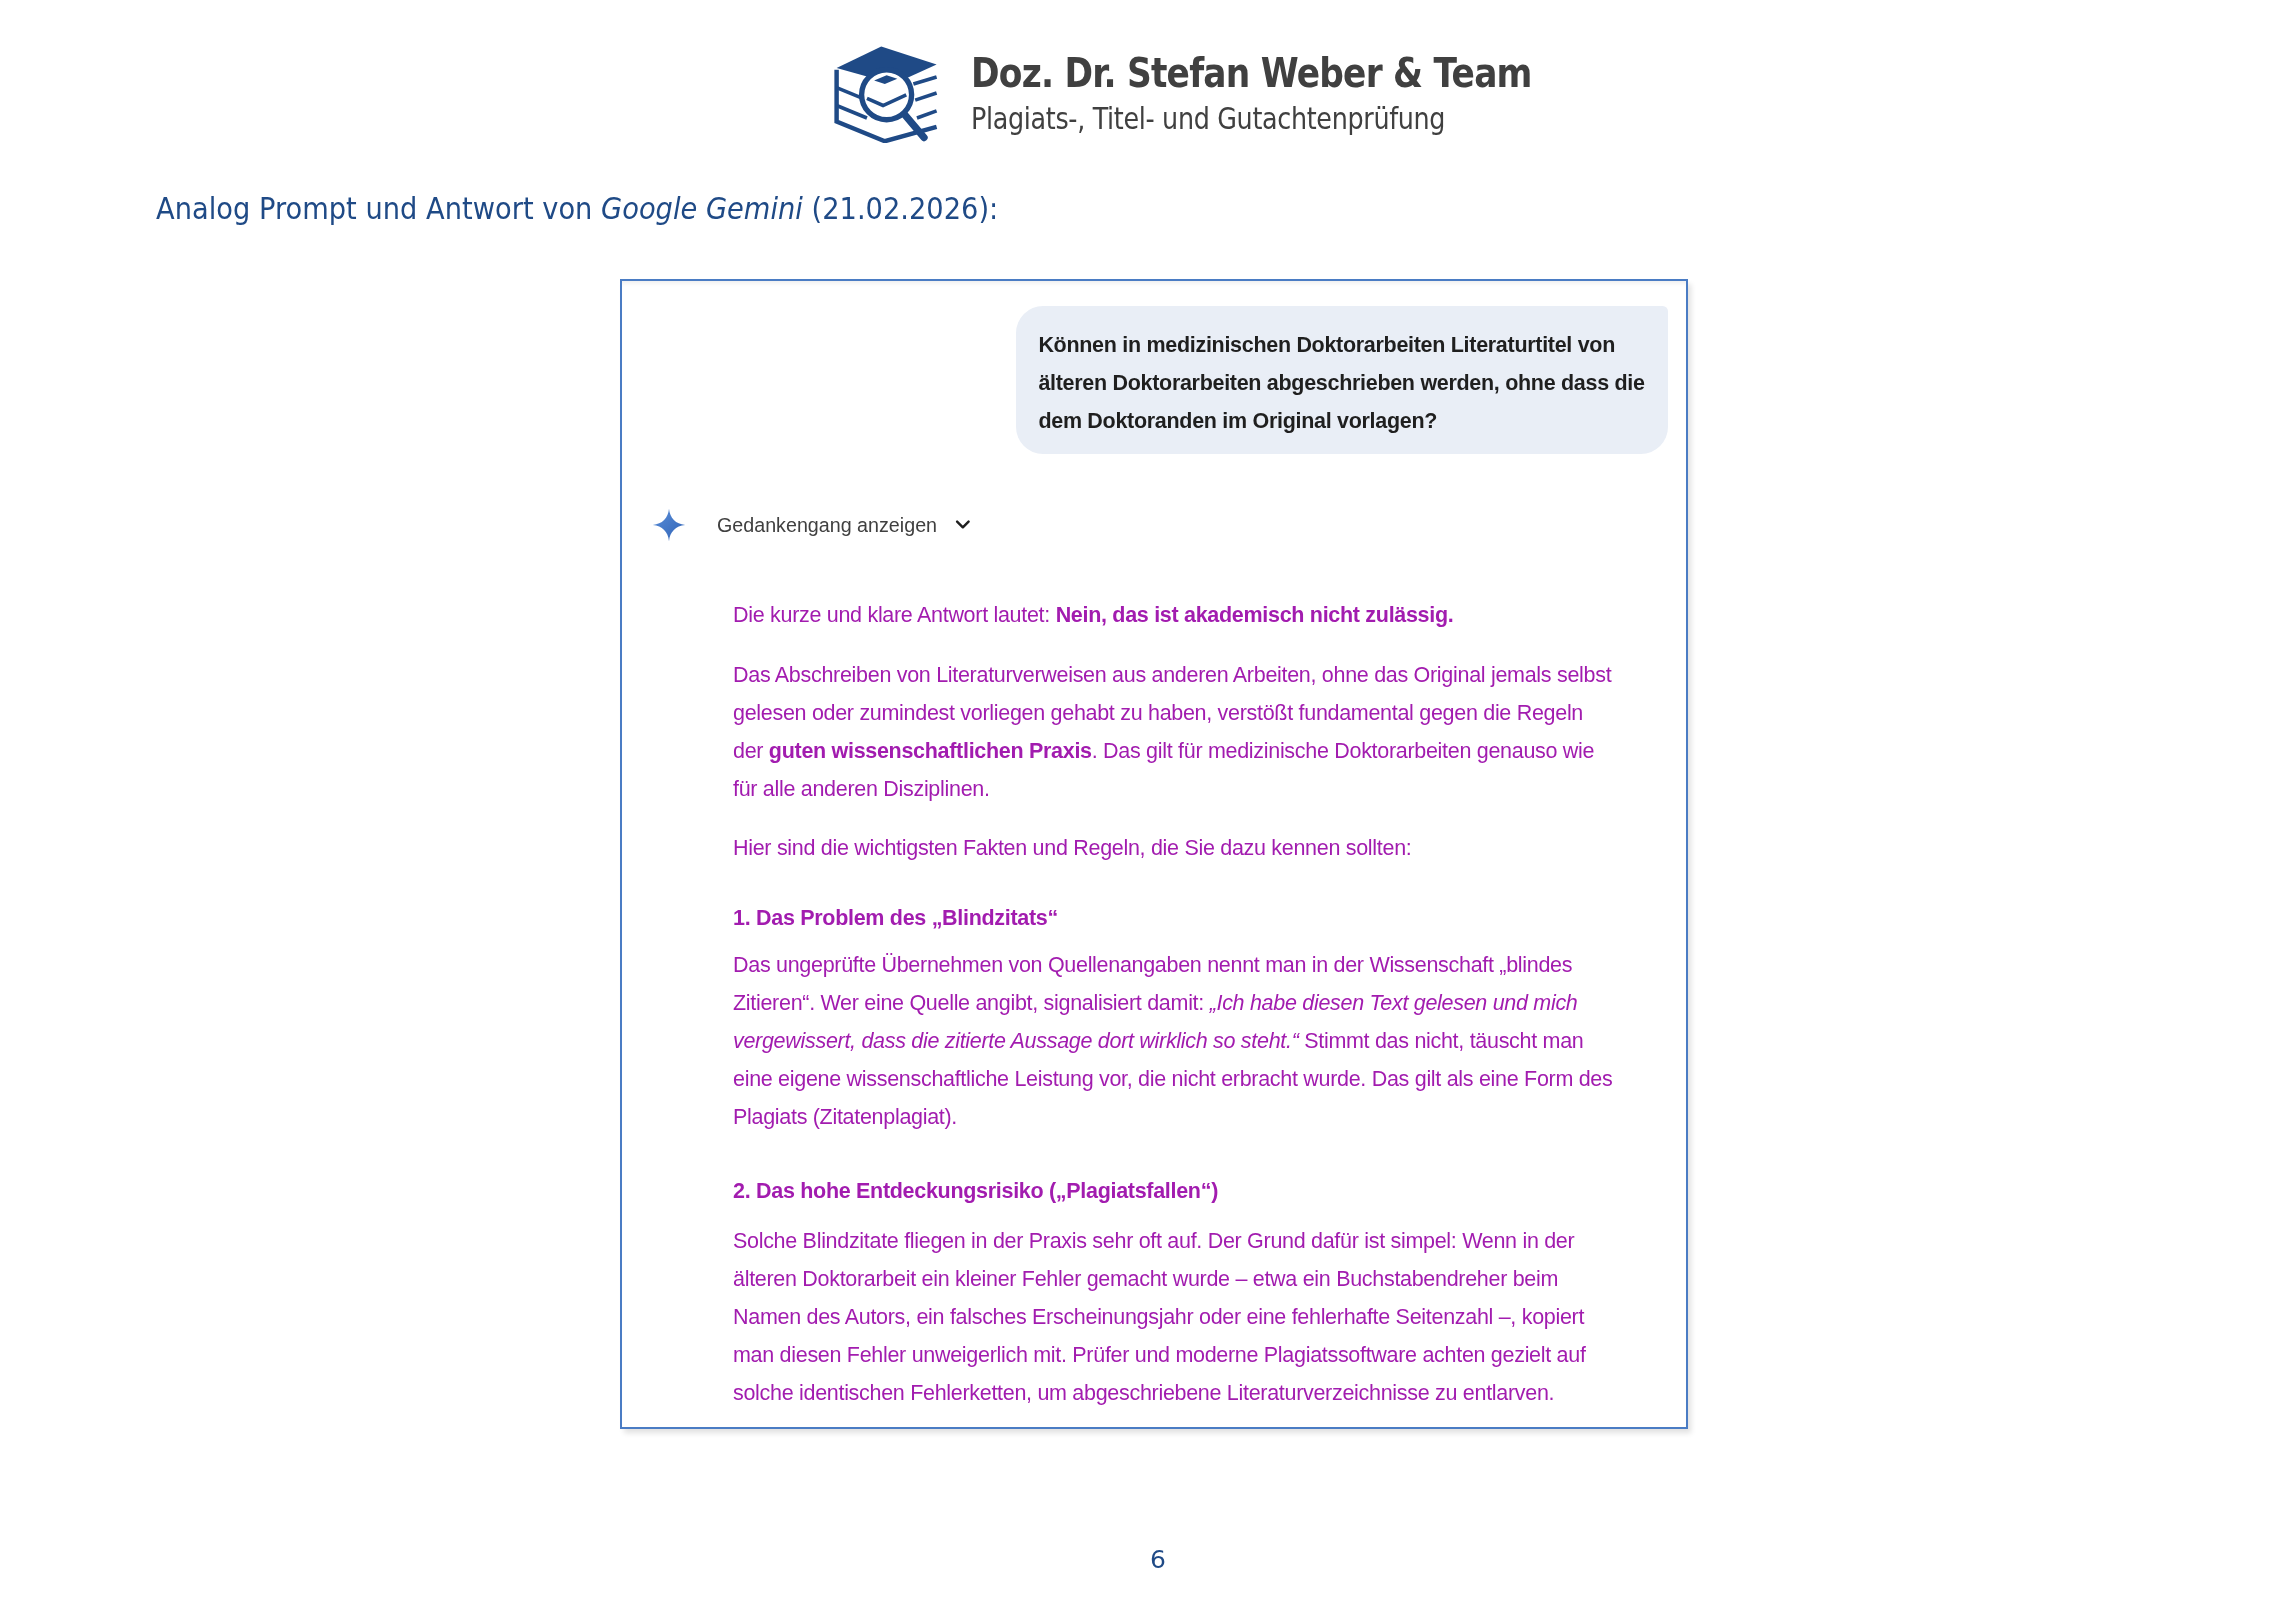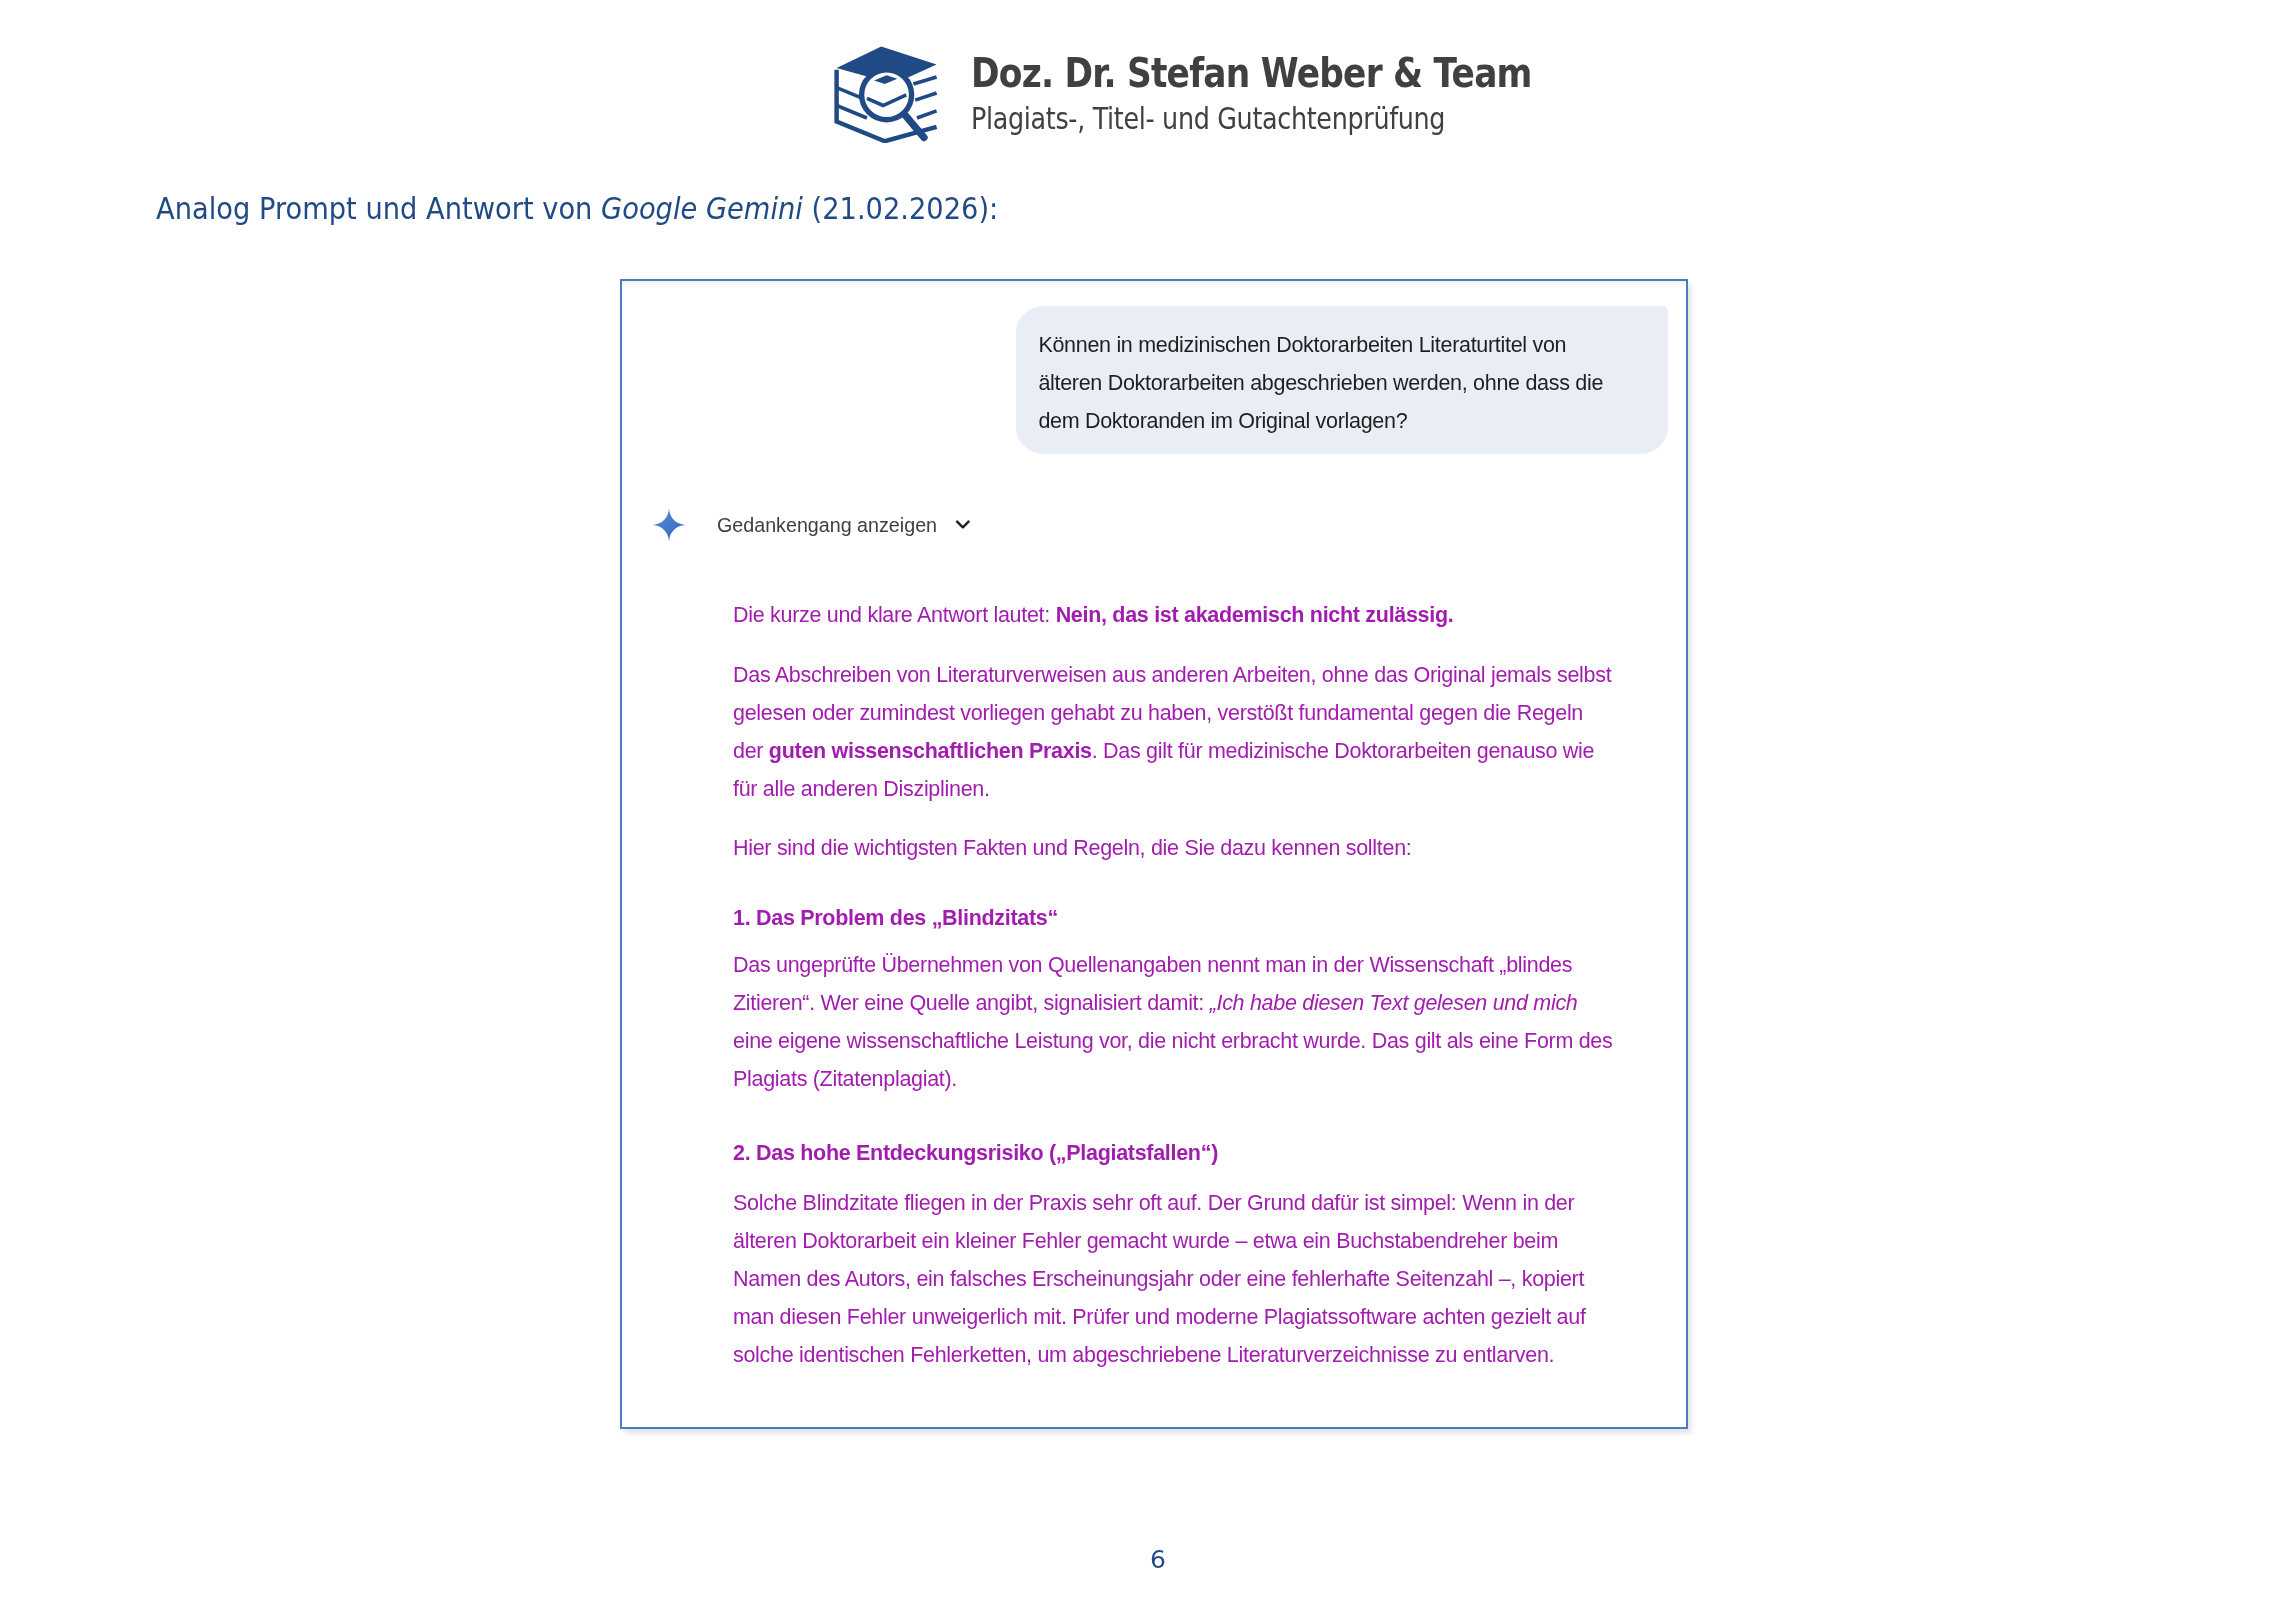--- a/index.html
+++ b/index.html
@@ -49,20 +49,21 @@
     width: 652px; height: 148px;
     background: #e9eef6;
     border-radius: 27px 0 27px 27px;
     border-top-right-radius: 5.4px;
     box-sizing: border-box;
     padding: 19.7px 27px 0 22.4px;
     color: #1f1f1f;
     font-size: 21.5px; line-height: 38px;
     font-family: "Liberation Sans", sans-serif;
     letter-spacing: -0.3px;
+    font-weight: bold;
   }
   .bubble p { margin: 0; white-space: nowrap; }
 
   .thinking-row {
     position: absolute; left: 30px; top: 227px;
     display: flex; align-items: center;
   }
   .star-icon { width: 34px; height: 34px; }
   .thinking-label {
     margin-left: 31px; font-size: 19.7px; color: #404040;
@@ -151,20 +152,21 @@
       <span class="line">gelesen oder zumindest vorliegen gehabt zu haben, verstößt fundamental gegen die Regeln</span>
       <span class="line"><span>der </span><b>guten wissenschaftlichen Praxis</b><span>. Das gilt für medizinische Doktorarbeiten genauso wie</span></span>
       <span class="line">für alle anderen Disziplinen.</span>
     </p>
     <p>Hier sind die wichtigsten Fakten und Regeln, die Sie dazu kennen sollten:</p>
 
     <h3 class="sec1">1. Das Problem des „Blindzitats“</h3>
     <p style="margin-top:9px;">
       <span class="line">Das ungeprüfte Übernehmen von Quellenangaben nennt man in der Wissenschaft „blindes</span>
       <span class="line"><span>Zitieren“. Wer eine Quelle angibt, signalisiert damit: </span><i>„Ich habe diesen Text gelesen und mich</i></span>
+      <span class="line"><i>vergewissert, dass die zitierte Aussage dort wirklich so steht.“</i><span> Stimmt das nicht, täuscht man</span></span>
       <span class="line">eine eigene wissenschaftliche Leistung vor, die nicht erbracht wurde. Das gilt als eine Form des</span>
       <span class="line">Plagiats (Zitatenplagiat).</span>
     </p>
 
     <h3 class="sec2">2. Das hohe Entdeckungsrisiko („Plagiatsfallen“)</h3>
     <p style="margin-top:12px;">
       <span class="line">Solche Blindzitate fliegen in der Praxis sehr oft auf. Der Grund dafür ist simpel: Wenn in der</span>
       <span class="line">älteren Doktorarbeit ein kleiner Fehler gemacht wurde – etwa ein Buchstabendreher beim</span>
       <span class="line">Namen des Autors, ein falsches Erscheinungsjahr oder eine fehlerhafte Seitenzahl –, kopiert</span>
       <span class="line">man diesen Fehler unweigerlich mit. Prüfer und moderne Plagiatssoftware achten gezielt auf</span>

